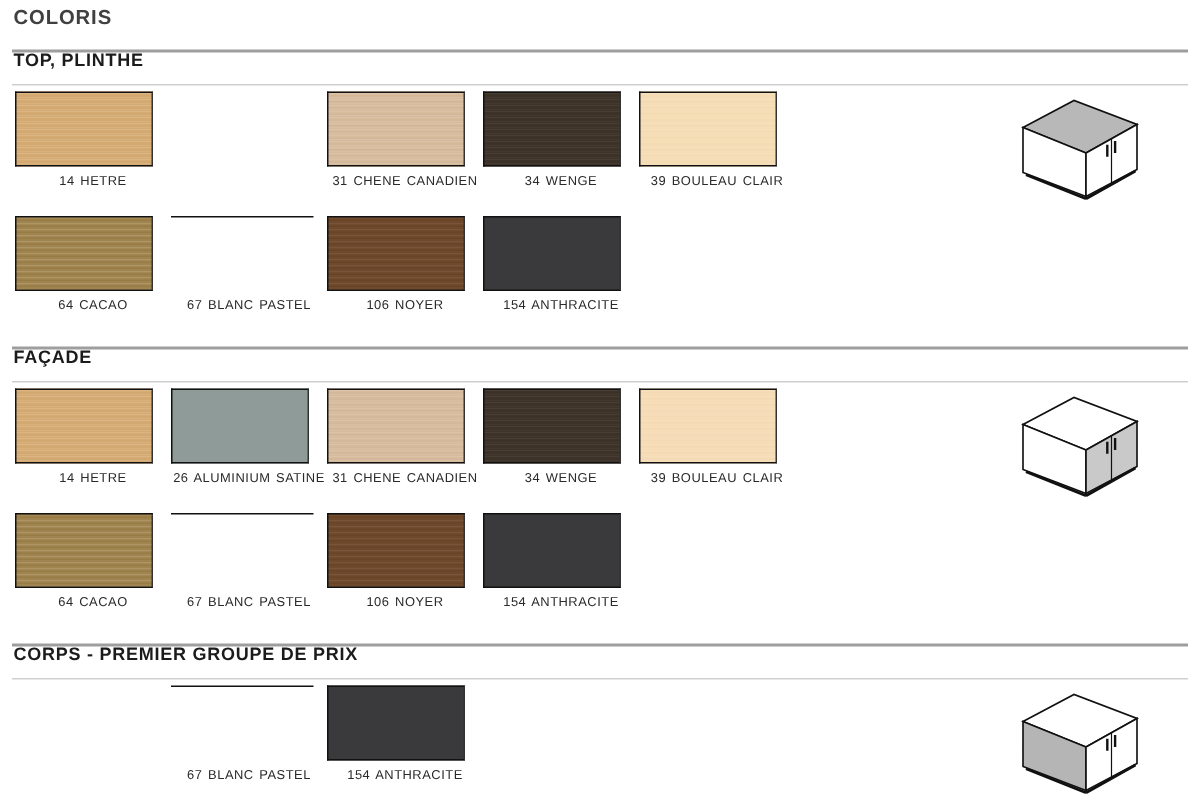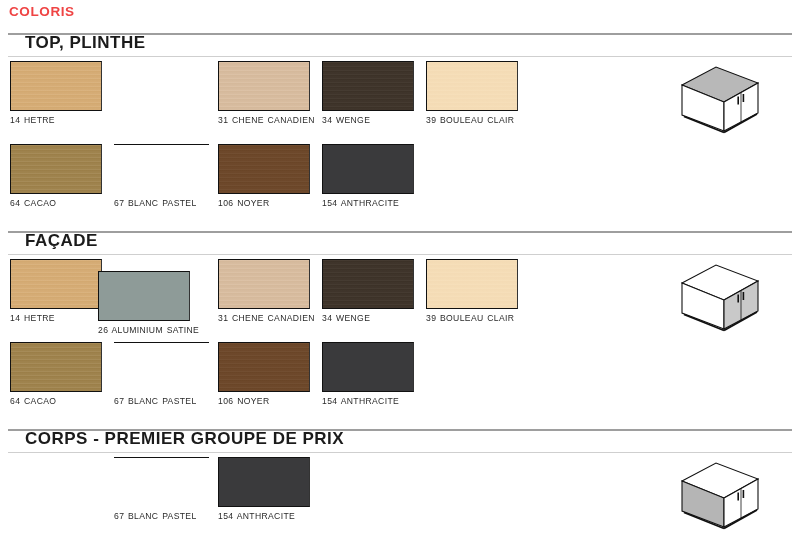--- a/index.html
+++ b/index.html
@@ -16,46 +16,45 @@
     background: #fff;
   }
 
   
   .page-title {
     position: absolute;
     left: 9px; top: 4px;
     font-size: 13.5px;
     font-weight: bold;
     letter-spacing: 0.6px;
-    color: #ef4444;
+    color: #404040;
     text-align: center;
   }
 
   
   .section { position: absolute; left: 0; width: 800px; }
 
   .sec-rule-top {
     position: absolute; left: 8px; right: 8px; top: 0;
     height: 2px; background: #9e9e9e;
   }
   .sec-title {
     position: absolute; left: 9px; top: 0;
-    font-size: 17px; font-weight: bold;
+    font-size: 12px; font-weight: bold;
     letter-spacing: 0.5px; color: #1b1b1b;
     white-space: nowrap;
-    margin-left: 16px;
   }
   .sec-rule-bot {
     position: absolute; left: 8px; right: 8px; top: 23px;
     height: 1px; background: #cfcfcf;
   }
 
   
   .swatch-grid { position: absolute; left: 0; top: 28px; width: 620px; }
-  .swatch-row  { position: relative; height: 83px; }
+  .swatch-row  { position: relative; height: 83px; text-align: center; }
 
   .swatch-cell {
     position: absolute;
     width: 104px;
   }
   .swatch-chip {
     position: relative;
     width: 92px; height: 50px;
     border-top: 1.5px solid #111;
   }
@@ -183,21 +182,21 @@
         <div class="sec-title">FAÇADE</div>
         <div class="sec-rule-bot"></div>
         <div class="swatch-grid">
           <div class="swatch-row">
             <div class="swatch-cell" style="left: 10px;">
               <div class="swatch-chip filled" style="background: rgb(214, 171, 114);">
                 <div class="grain "></div>
               </div>
               <div class="swatch-label">14 HETRE</div>
             </div>
-            <div class="swatch-cell" style="left: 98px; margin-top: 12px;">
+            <div class="swatch-cell" style="left: 114px;">
               <div class="swatch-chip filled" style="background: rgb(142, 155, 152);"></div>
               <div class="swatch-label">26 ALUMINIUM SATINE</div>
             </div>
             <div class="swatch-cell" style="left: 218px;">
               <div class="swatch-chip filled" style="background: rgb(216, 187, 157);">
                 <div class="grain "></div>
               </div>
               <div class="swatch-label">31 CHENE CANADIEN</div>
             </div>
             <div class="swatch-cell" style="left: 322px;">

